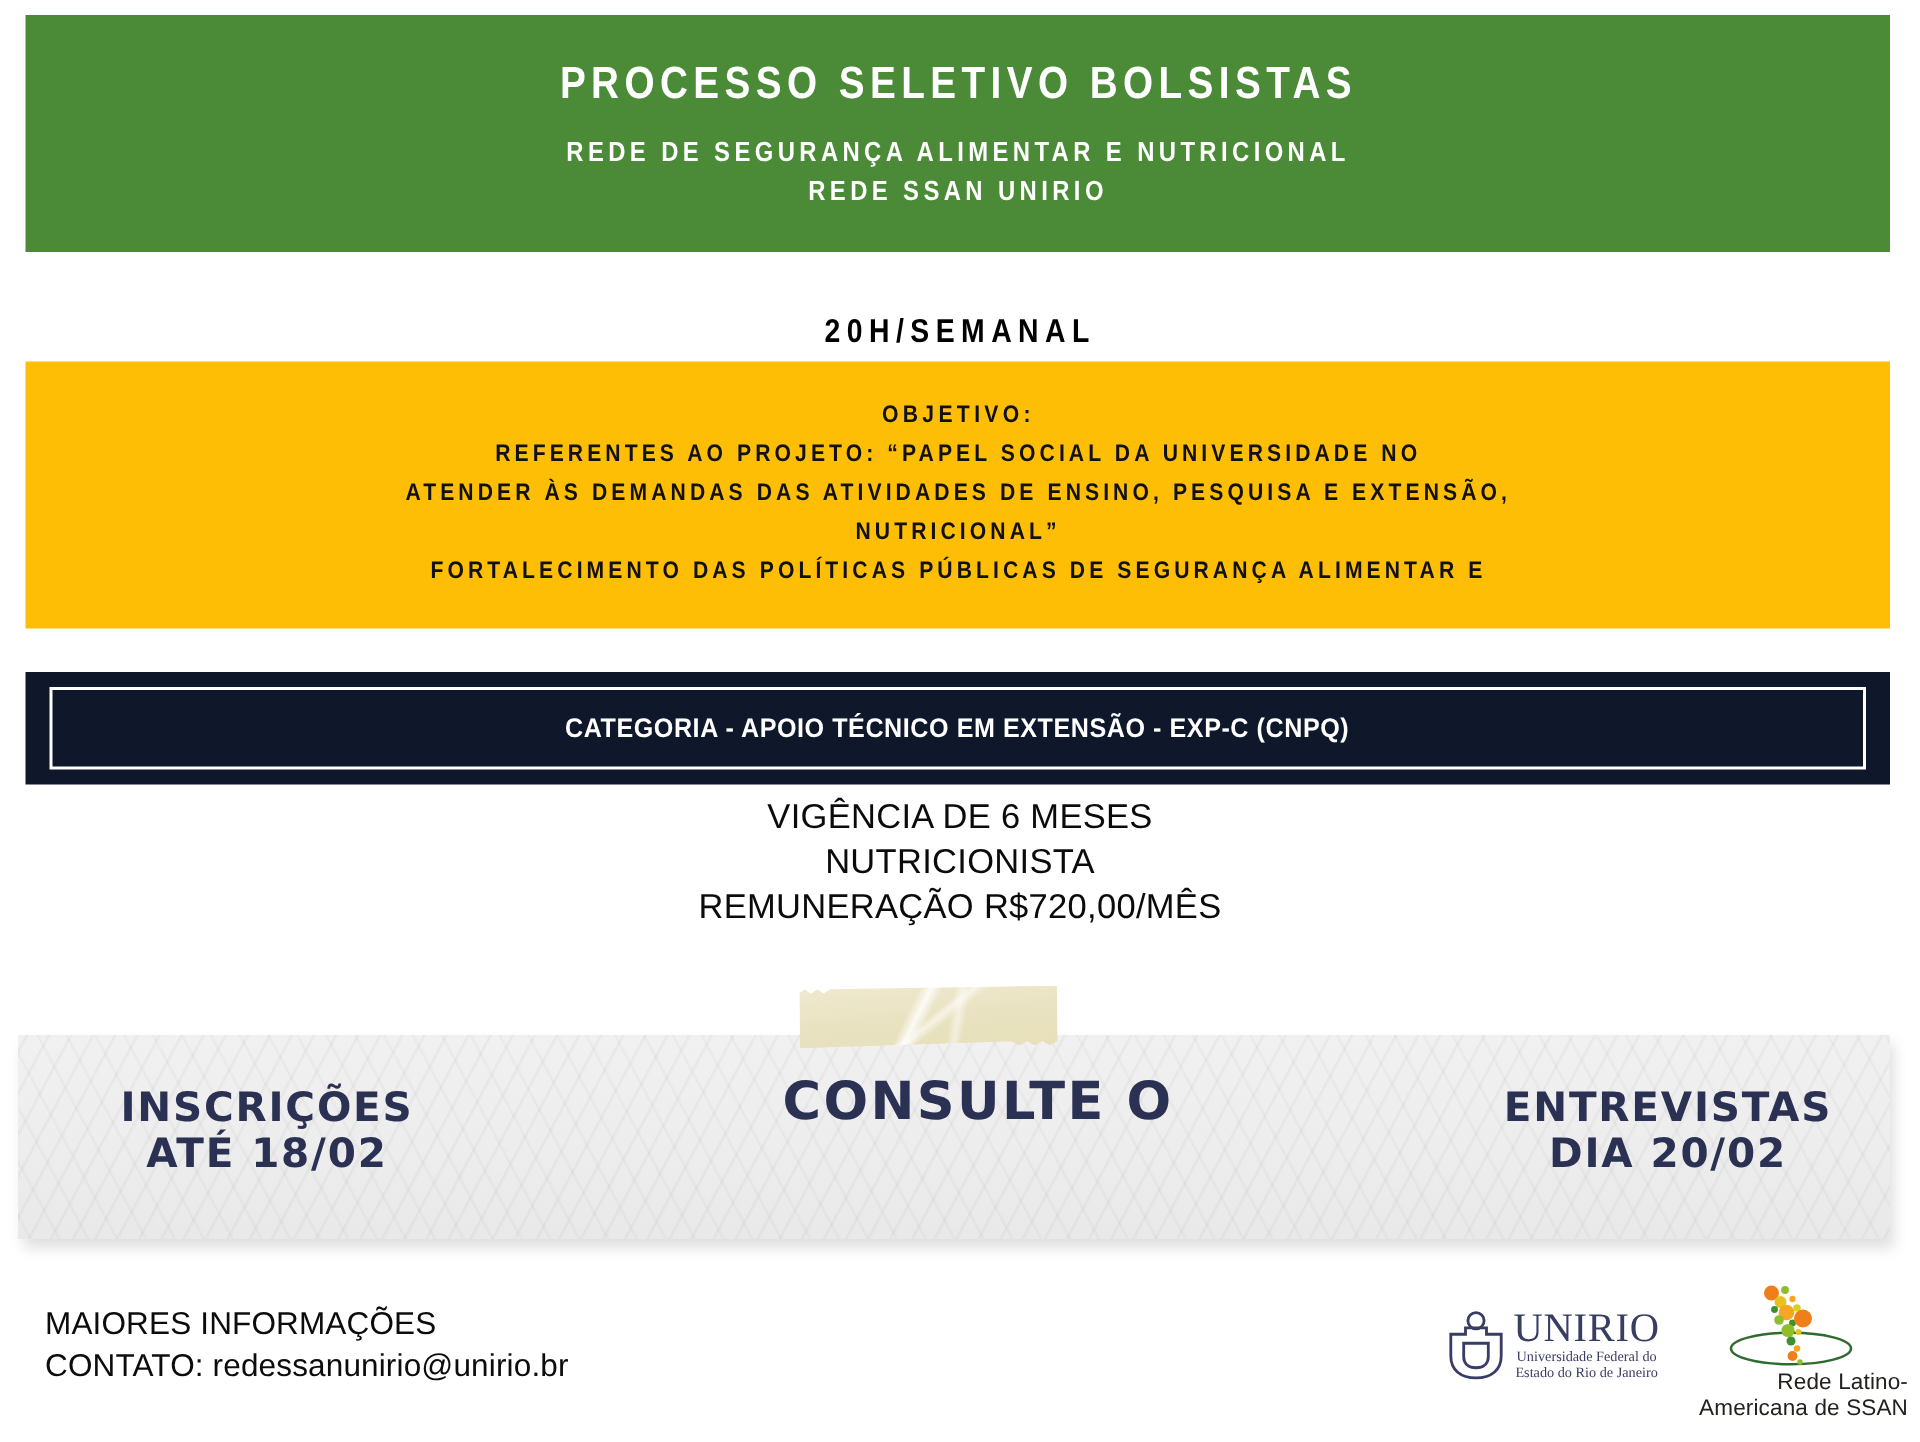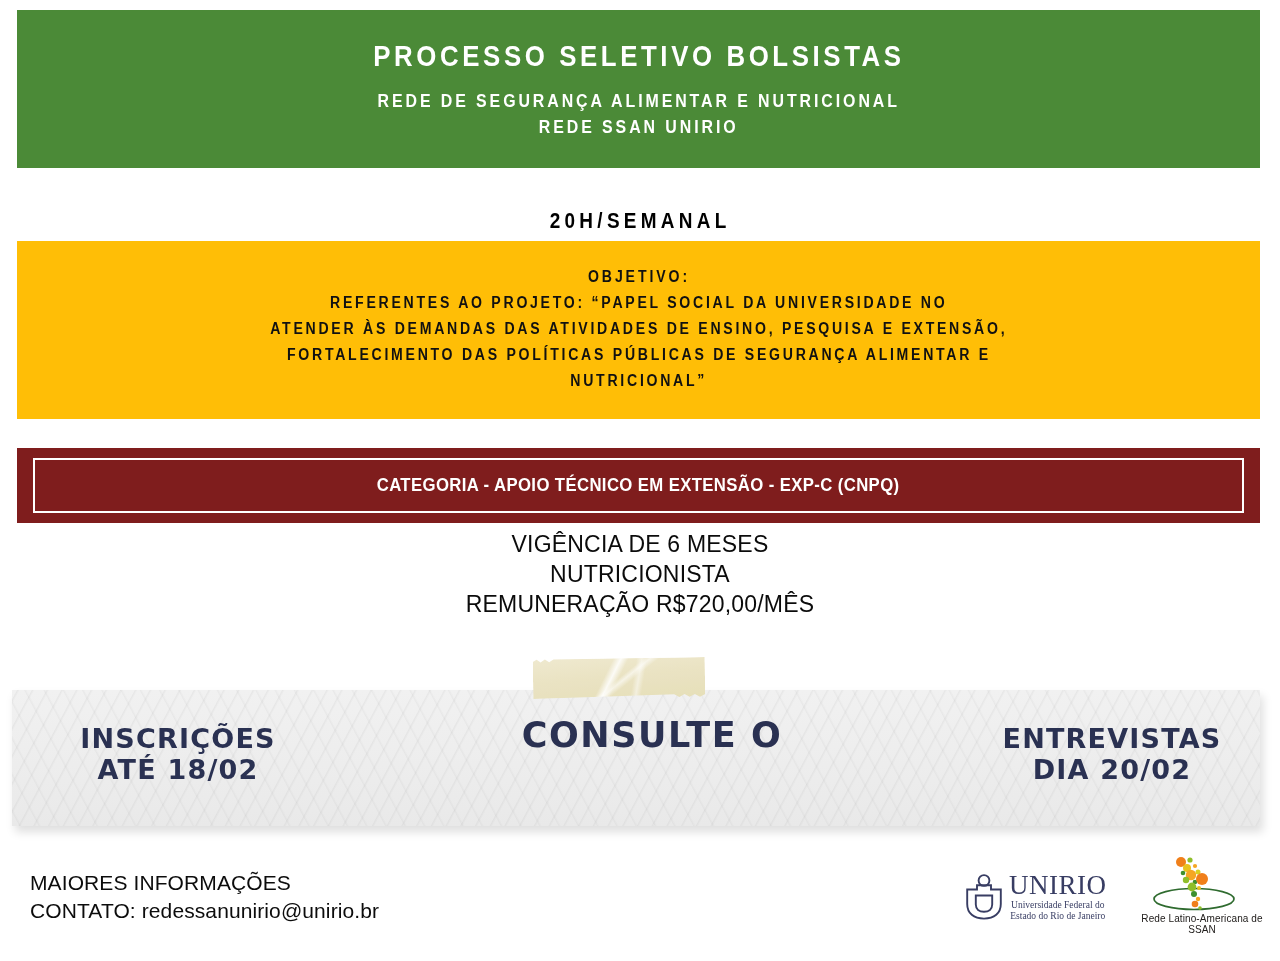--- a/index.html
+++ b/index.html
@@ -102,21 +102,21 @@
   }
   .yellow-label span, .yellow-body span { display: inline-block; transform: scaleX(0.88); }
 
   
   .orange-box {
     position: absolute;
     left: 17px;
     top: 448px;
     width: 1243px;
     height: 75px;
-    background: #7f1d1d;
+    background: #0f172a;
     box-sizing: border-box;
     padding: 10px 16px;
   }
   .orange-inner {
     width: 100%;
     height: 100%;
     border: 2px solid #ffffff;
     box-sizing: border-box;
     display: flex;
     align-items: center;
@@ -254,22 +254,22 @@
     top: 855px;
     width: 140px;
     height: 80px;
   }
   .ssan-mark { position: absolute; left: 8px; top: 0; width: 108px; height: 60px; }
   .ssan-caption {
     position: absolute;
     left: 0;
     top: 58px;
     width: 140px;
-    text-align: center;
-    font-size: 10px;
+    text-align: right;
+    font-size: 15px;
     color: #23201e;
     letter-spacing: 0.1px;
   }
 </style>
 </head>
 <body>
 
 <div class="green-header">
   <div class="header-title">PROCESSO SELETIVO BOLSISTAS</div>
   <div class="header-sub">
@@ -282,22 +282,22 @@
   <span>20H/SEMANAL</span>
 </div>
 
 <div class="yellow-box">
   <div class="yellow-label">
     <span>OBJETIVO:</span>
   </div>
   <div class="yellow-body">
     <div><span>REFERENTES AO PROJETO: “PAPEL SOCIAL DA UNIVERSIDADE NO</span></div>
     <div><span>ATENDER ÀS DEMANDAS DAS ATIVIDADES DE ENSINO, PESQUISA E EXTENSÃO,</span></div>
+    <div><span>NUTRICIONAL”</span></div>
     <div><span>FORTALECIMENTO DAS POLÍTICAS PÚBLICAS DE SEGURANÇA ALIMENTAR E</span></div>
-    <div><span>NUTRICIONAL”</span></div>
   </div>
 </div>
 
 <div class="orange-box">
   <div class="orange-inner">
     <div class="orange-text">CATEGORIA - APOIO TÉCNICO EM EXTENSÃO - EXP-C (CNPQ)</div>
   </div>
 </div>
 
 <div class="details">

